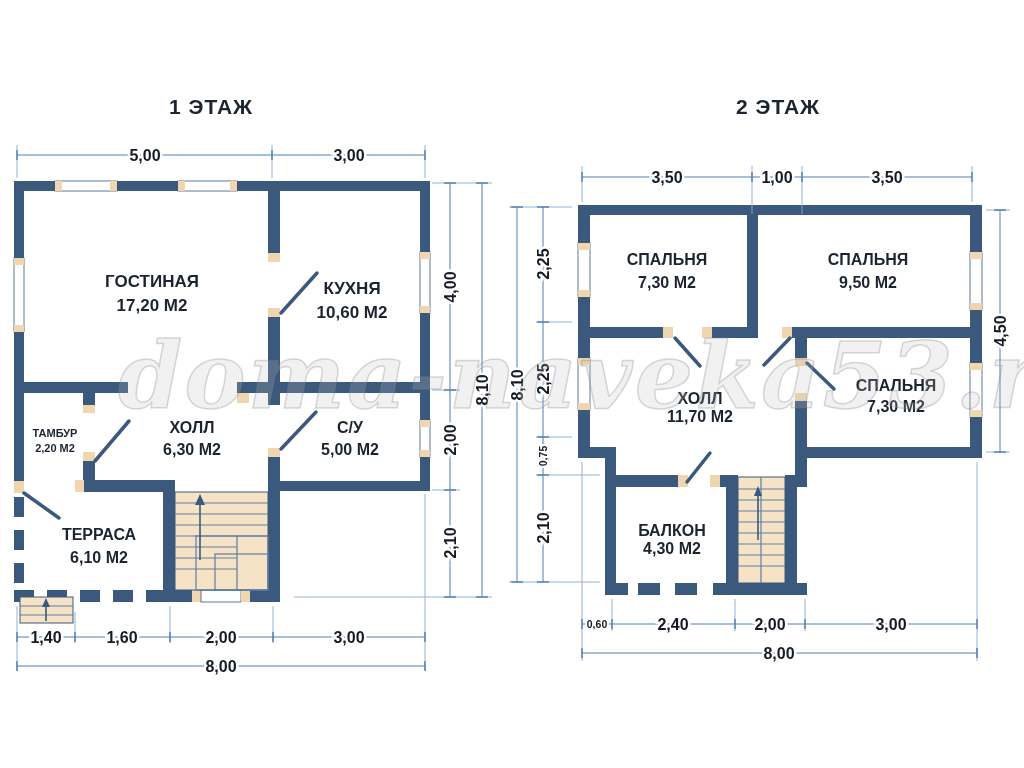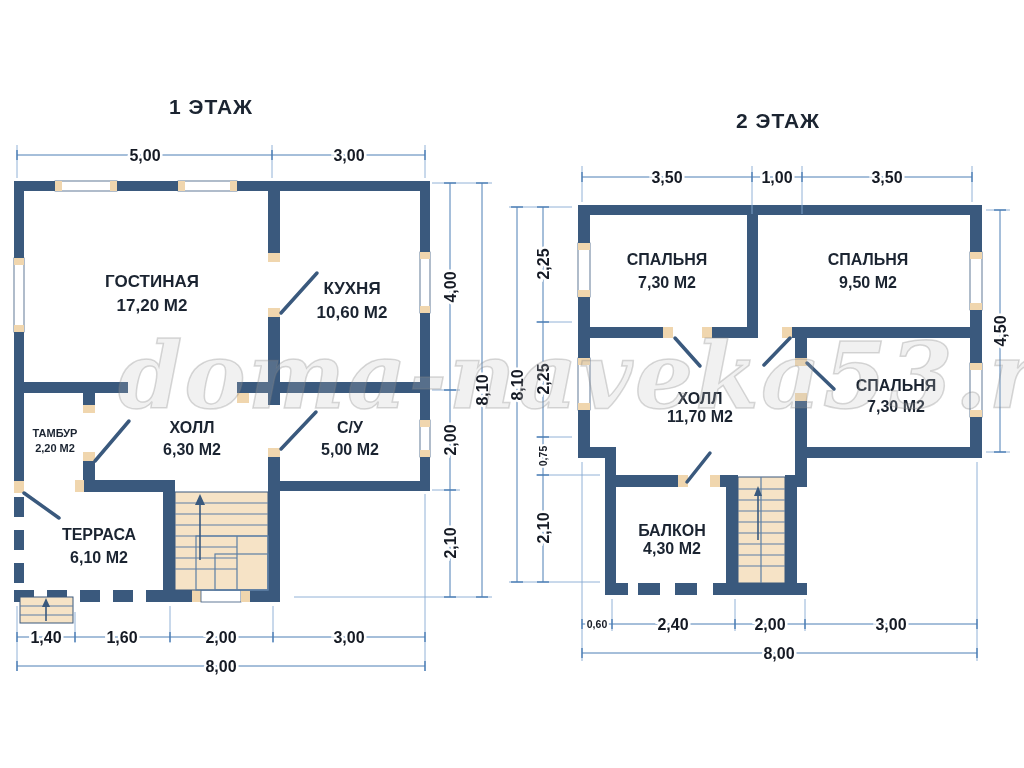--- a/index.html
+++ b/index.html
@@ -33,21 +33,21 @@
        paint-order:stroke;stroke:#ffffff;stroke-width:5;}
   .dims{font-weight:700;font-size:10.5px;fill:#151a24;text-anchor:middle;dominant-baseline:central;
        paint-order:stroke;stroke:#ffffff;stroke-width:4;}
 </style>
 </head>
 <body>
 
 <div id="stage">
 
   <div class="title" style="left:211px;top:95px;">1 ЭТАЖ</div>
-  <div class="title" style="left:778px;top:109px;">2 ЭТАЖ</div>
+  <div class="title" style="left:778px;top:95px;">2 ЭТАЖ</div>
 
   <svg id="plan-svg" width="1024" height="768" viewBox="0 0 1024 768">
 
     <g>
 
       <rect class="w" x="14" y="181" width="41" height="10"></rect>
       <rect class="w" x="117" y="181" width="61" height="10"></rect>
       <rect class="w" x="237" y="181" width="193" height="10"></rect>
       <rect class="wn" x="55" y="181" width="62" height="10"></rect>
       <rect class="j" x="55" y="181" width="7" height="10"></rect>

